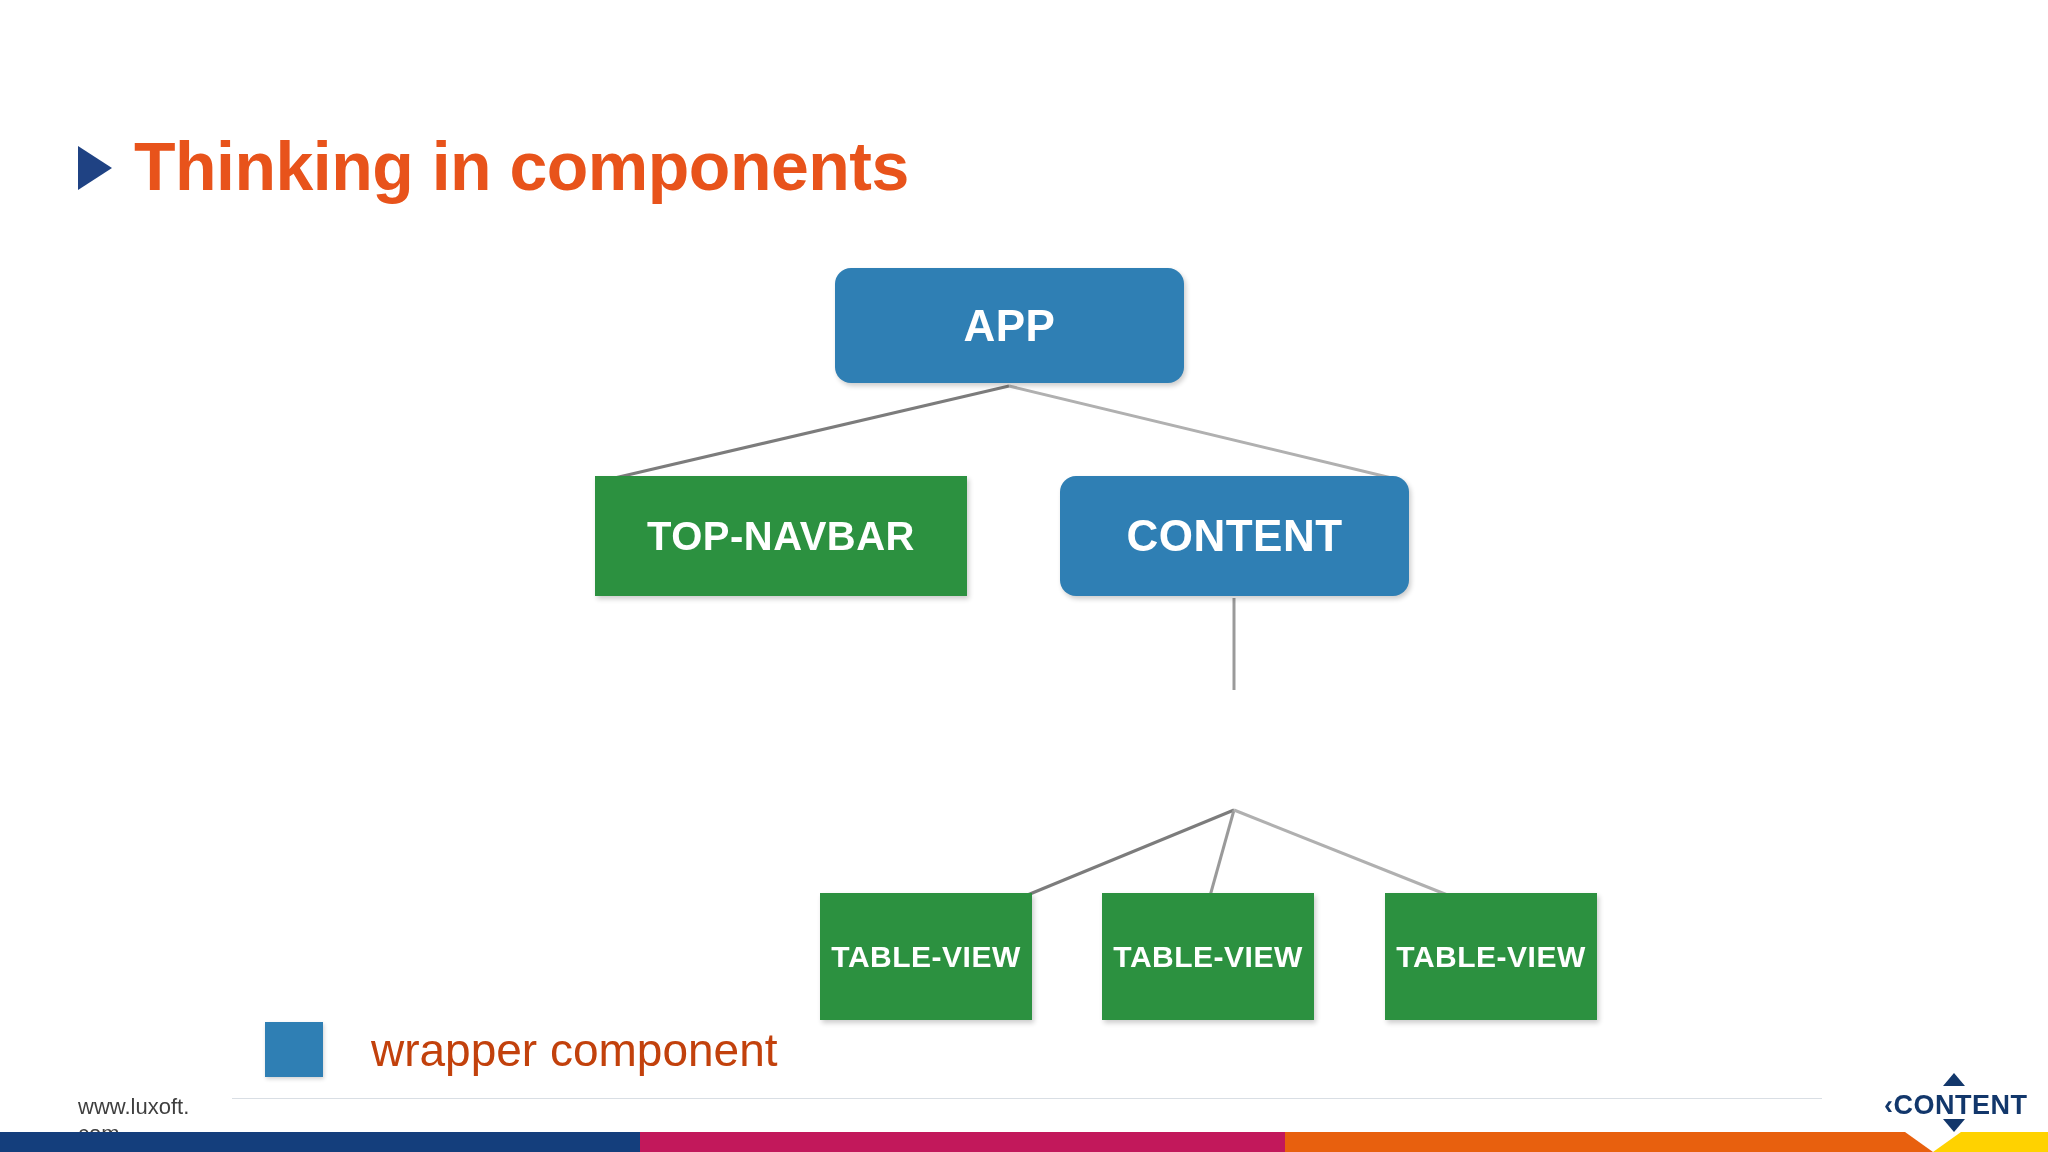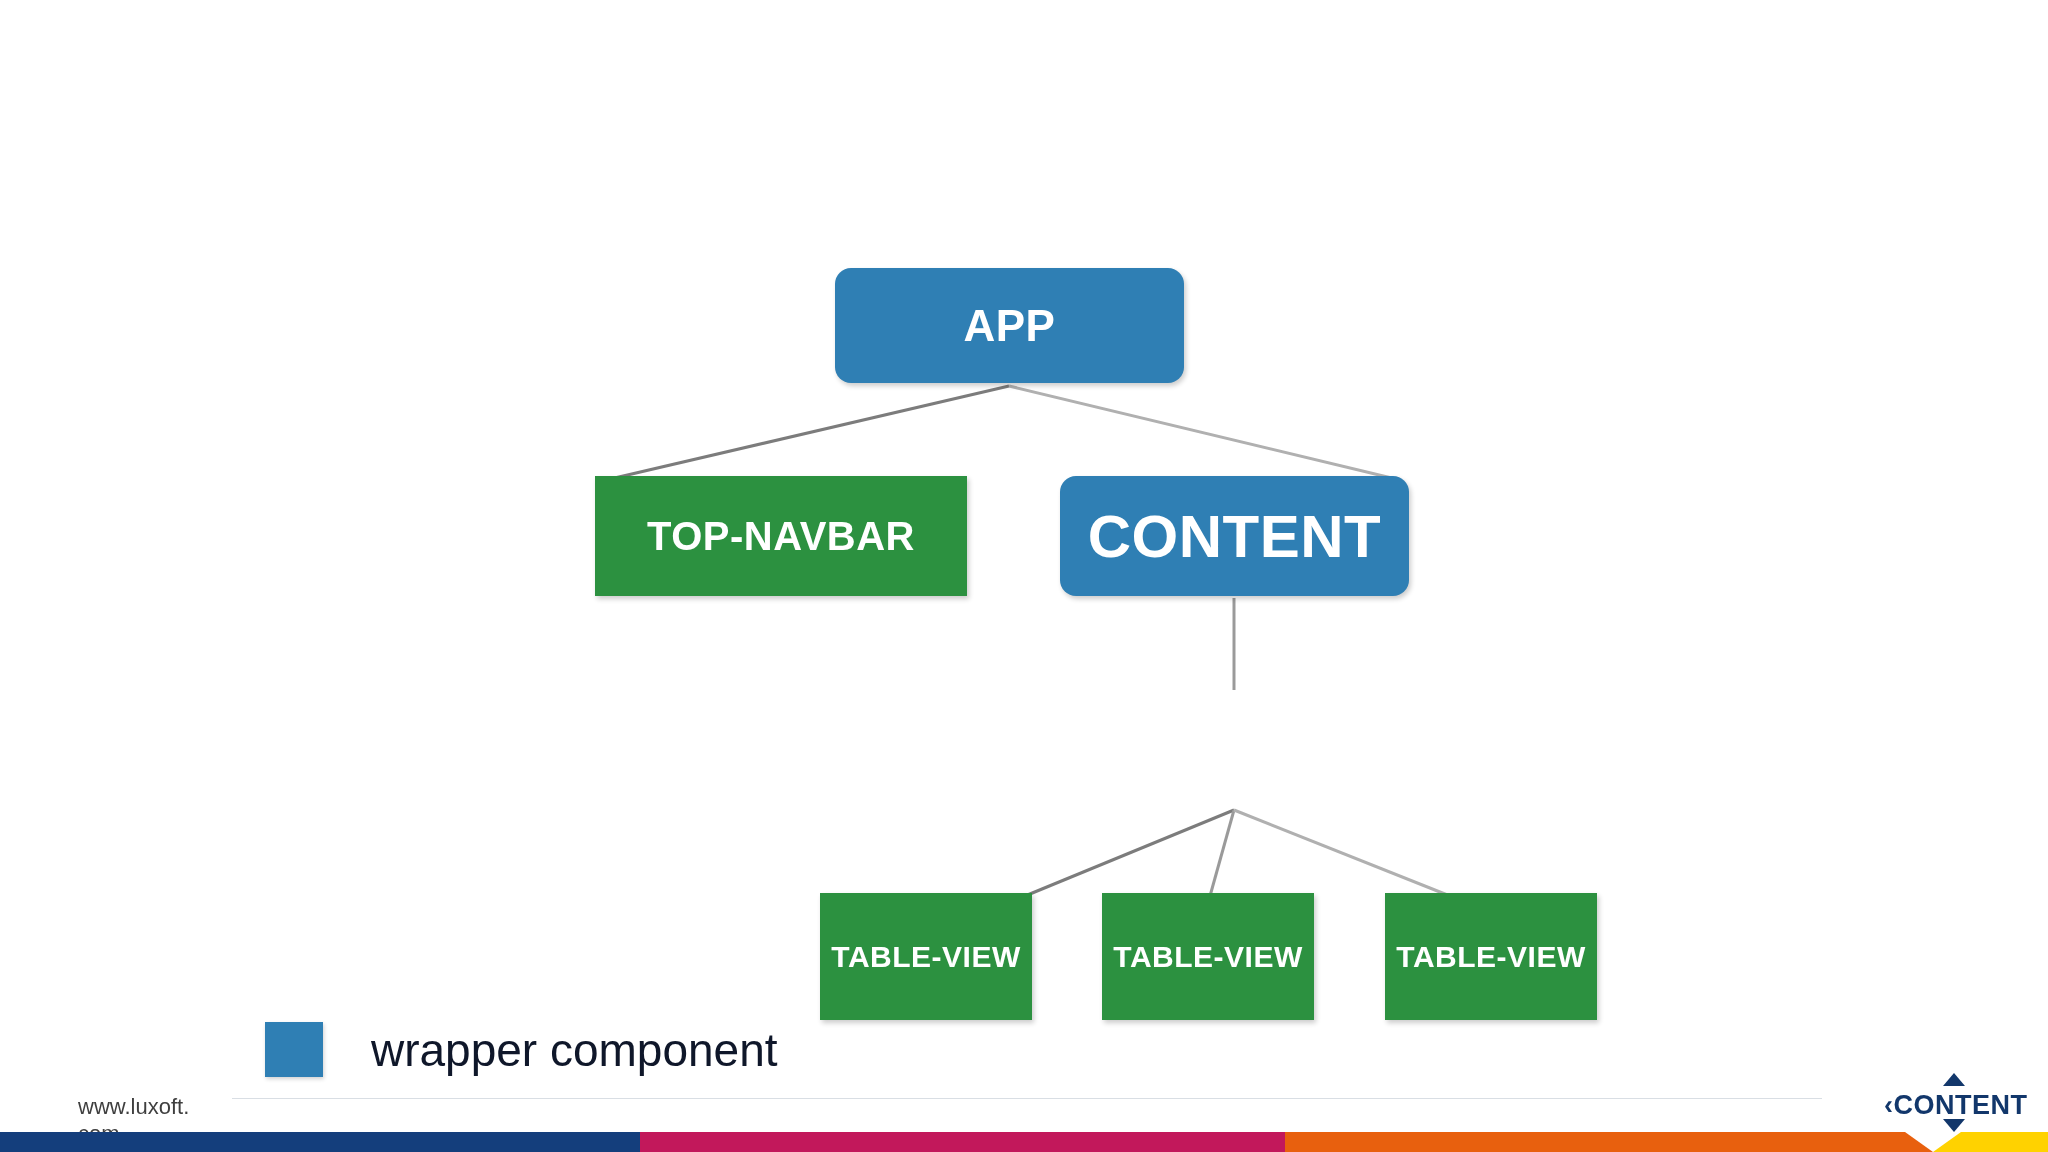--- a/index.html
+++ b/index.html
@@ -83,21 +83,21 @@
     font-size: 44px;
   }
   #node-topnavbar {
     left: 475px; top: 228px;
     width: 372px; height: 120px;
     font-size: 40px;
   }
   #node-content {
     left: 940px; top: 228px;
     width: 349px; height: 120px;
-    font-size: 60px;
+    font-size: 44px;
   }
   #node-tables {
     left: 940px; top: 440px;
     width: 349px; height: 120px;
     font-size: 44px;
   }
   #node-tv-1 {
     left: 700px; top: 645px;
     width: 212px; height: 127px;
     font-size: 30px;
@@ -126,21 +126,21 @@
   .legend-swatch {
     width: 58px;
     height: 55px;
     background: #2F7FB4;
     box-shadow: 1px 2px 4px rgba(0,0,0,0.18);
     flex: none;
   }
   .legend-label {
     font-family: "Liberation Sans", sans-serif;
     font-size: 46px;
-    color: #0f172a;
+    color: #c2410c;
     white-space: nowrap;
   }
 
   
   .footer-rule {
     position: absolute;
     left: 232px;
     top: 1098px;
     width: 1590px;
     height: 1px;
@@ -219,20 +219,24 @@
     border-right: 28px solid transparent;
     border-top: 20px solid #ffffff;
     z-index: 2;
   }
 </style>
 </head>
 <body>
 
 <div class="slide">
 
+  <div class="title-row">
+    <div class="bullet-triangle"></div>
+    <div class="title-text">Thinking in components</div>
+  </div>
 
   <div class="diagram">
 
     <svg class="diagram-svg" viewBox="0 0 1810 830">
 
       <line x1="889" y1="138" x2="486" y2="232" stroke="#7C7C7C" stroke-width="3"></line>
 
       <line x1="889" y1="138" x2="1280" y2="232" stroke="#B0B0B0" stroke-width="3"></line>
 
       <line x1="1114" y1="350" x2="1114" y2="442" stroke="#9A9A9A" stroke-width="3"></line>

